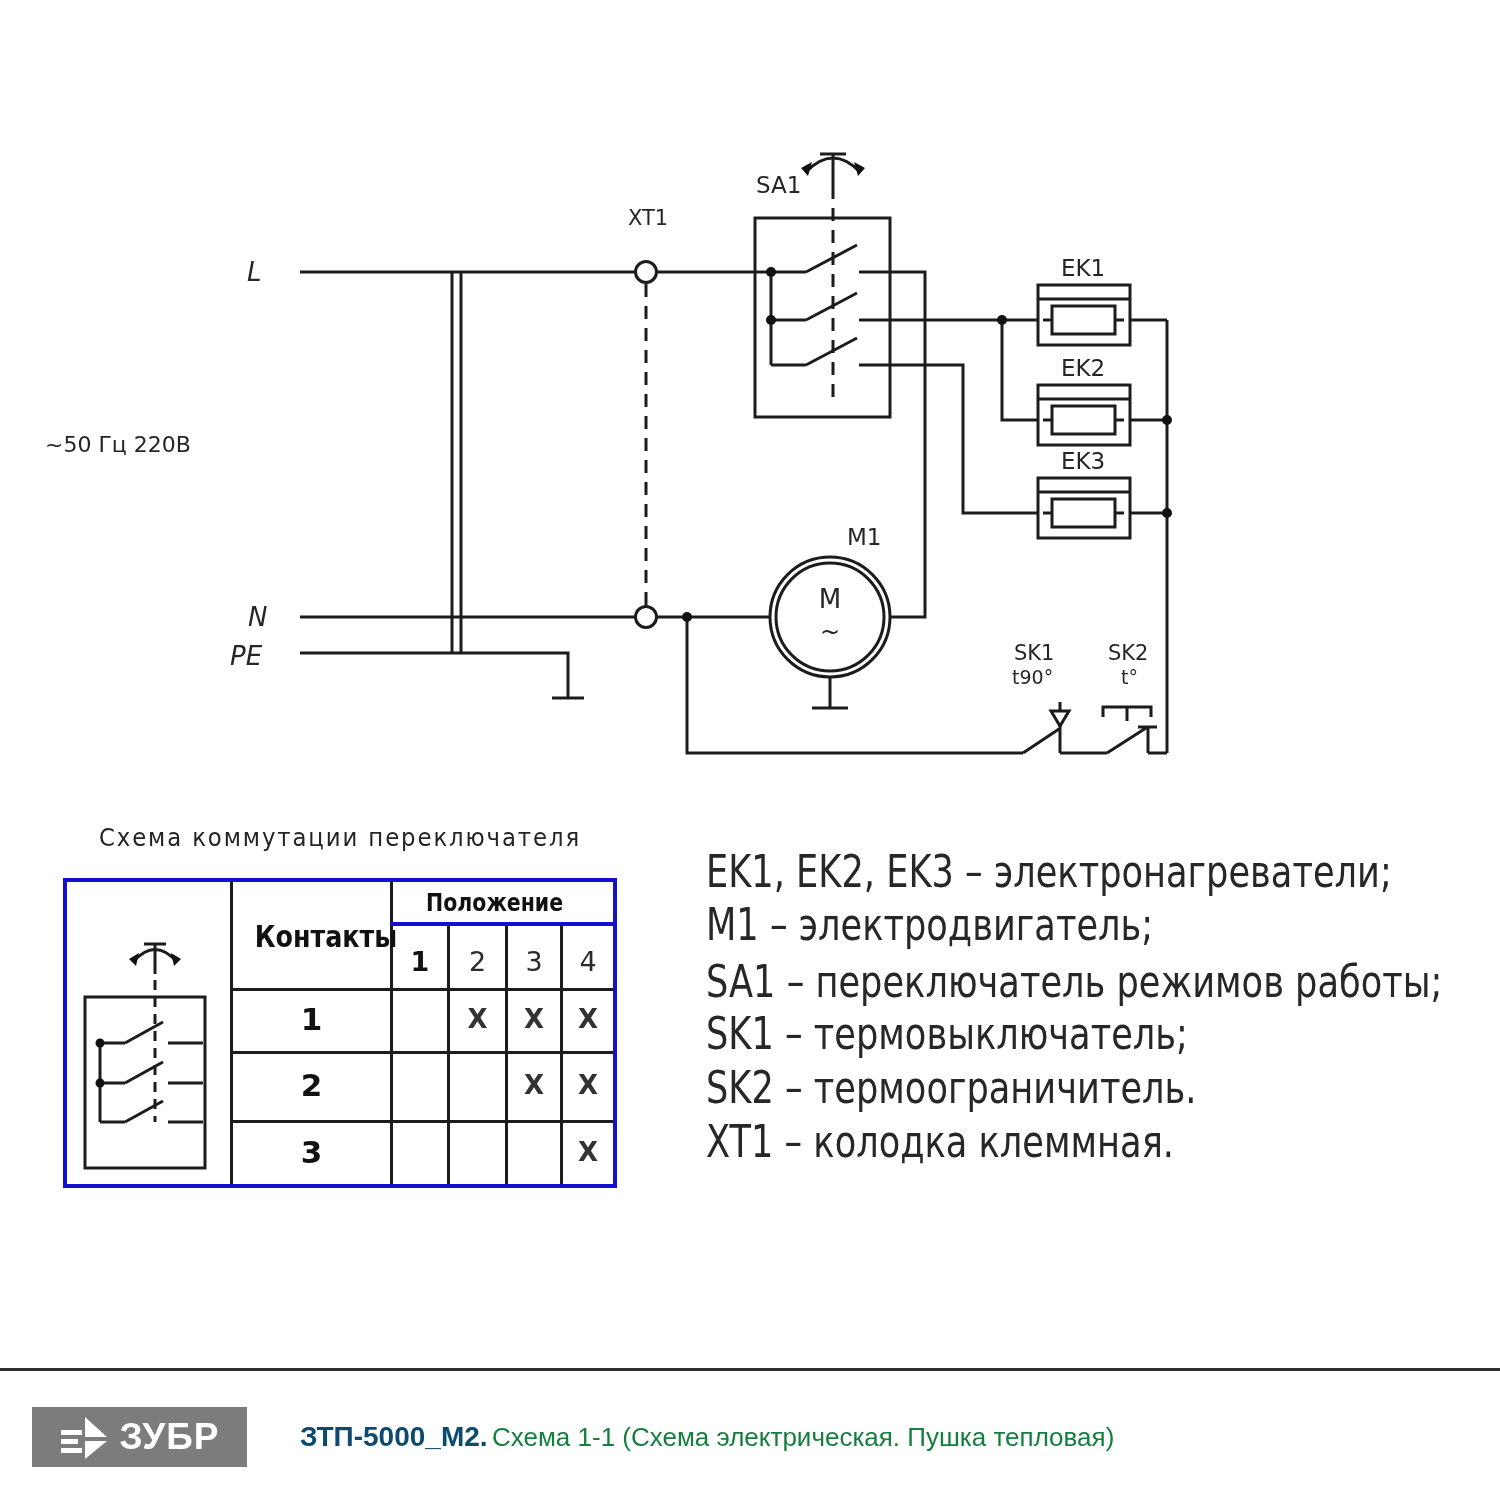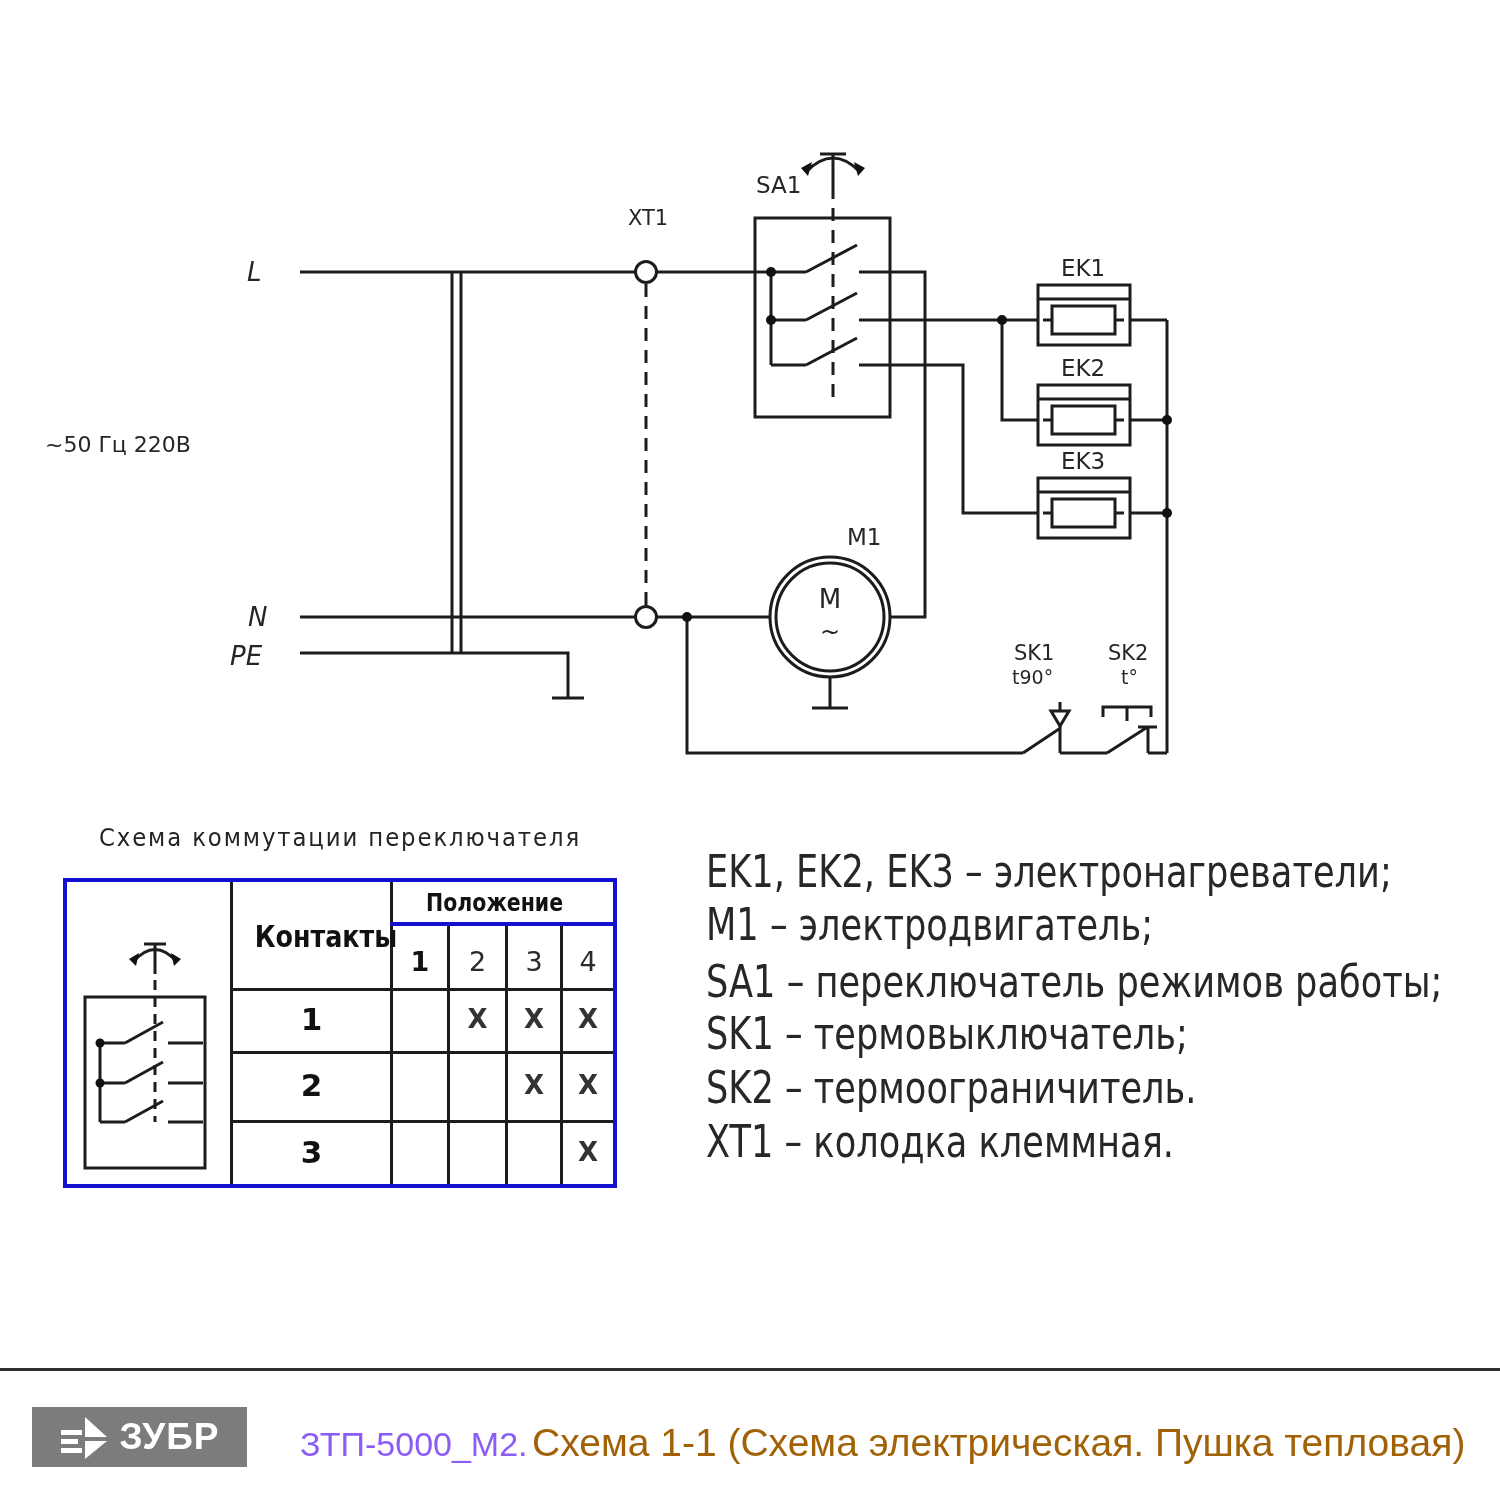--- a/index.html
+++ b/index.html
@@ -21,22 +21,22 @@
   .xmark{font-weight:bold;color:#333;font-size:26px;}
   
   .legend-line{position:absolute;left:706px;white-space:nowrap;font-size:44px;color:#272727;
                transform:scaleX(.8);transform-origin:left center;letter-spacing:0px;}
   
   #footer-divider{position:absolute;left:0;top:1368px;width:1500px;height:3px;background:#2e2e2e;}
   #logo-box{position:absolute;left:32px;top:1407px;width:215px;height:60px;background:#7c7c7c;
             display:flex;align-items:center;justify-content:center;gap:8px;}
   #logo-text{color:#fff;font-weight:bold;font-size:37px;letter-spacing:1px;font-family:"Liberation Sans",sans-serif;}
   #footer-caption{position:absolute;left:300px;top:1421px;white-space:nowrap;font-family:"Liberation Sans",sans-serif;}
-  #footer-model{font-weight:normal;font-size:34px;color:#8b5cf6;}
-  #footer-subtitle{font-size:39px;color:#a16207;}
+  #footer-model{font-weight:bold;font-size:28px;color:#0c4a6e;}
+  #footer-subtitle{font-size:26px;color:#15803d;}
 </style>
 </head>
 <body>
 
 <div id="page">
 
   <svg id="circuit" width="1500" height="820" viewBox="0 0 1500 820" style="position:absolute;left:0;top:0;">
 
     <g>
       <path class="diag-stroke" d="M300,272 H635 M657,272 H755

